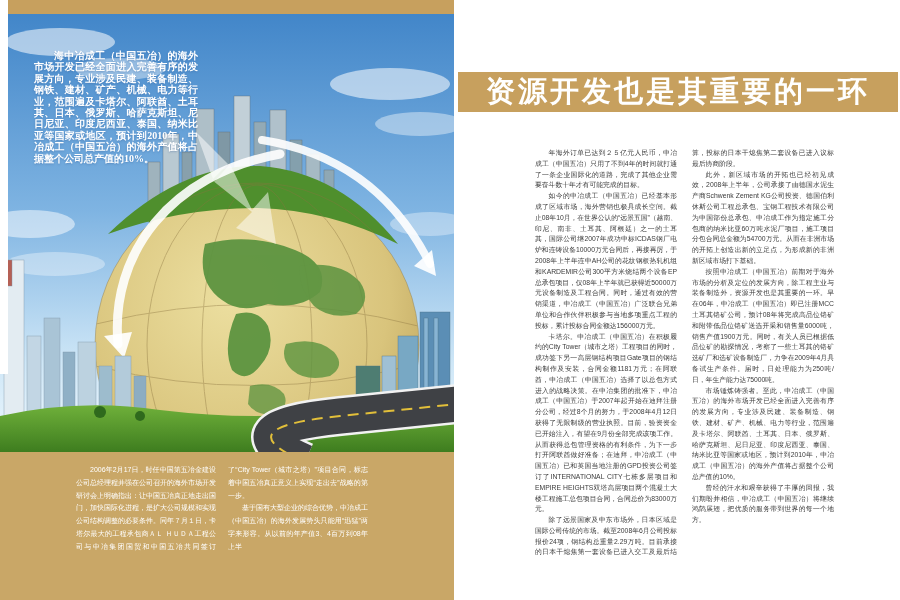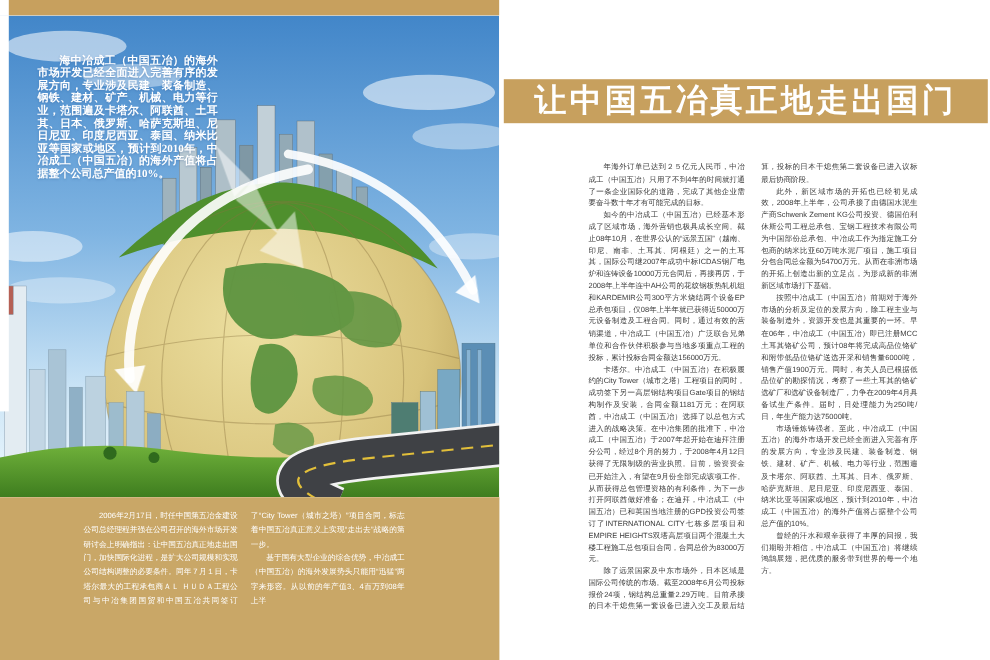--- a/index.html
+++ b/index.html
@@ -172,21 +172,21 @@
     <div id="tan-panel">
       <div id="tan-text">
         <p>2006年2月17日，时任中国第五冶金建设公司总经理程并强在公司召开的海外市场开发研讨会上明确指出：让中国五冶真正地走出国门，加快国际化进程，是扩大公司规模和实现公司结构调整的必要条件。同年７月１日，卡塔尔最大的工程承包商ＡＬ ＨＵＤＡ工程公司与中冶集团国贸和中国五冶共同签订了“City Tower（城市之塔）”项目合同，标志着中国五冶真正意义上实现“走出去”战略的第一步。</p>
         <p>基于国有大型企业的综合优势，中冶成工（中国五冶）的海外发展势头只能用“迅猛”两字来形容。从以前的年产值3、4百万到08年上半</p>
       </div>
     </div>
   </div>
 
   <div id="right-page">
     <div id="right-title-band">
-      <span id="right-title">让中国五冶真正地走出国门</span>
+      <span id="right-title">资源开发也是其重要的一环</span>
     </div>
 
     <div id="article-body">
       <p>年海外订单已达到２５亿元人民币，中冶成工（中国五冶）只用了不到4年的时间就打通了一条企业国际化的道路，完成了其他企业需要奋斗数十年才有可能完成的目标。</p>
       <p>如今的中冶成工（中国五冶）已经基本形成了区域市场，海外营销也极具成长空间。截止08年10月，在世界公认的“远景五国”（越南、印尼、南非、土耳其、阿根廷）之一的土耳其，国际公司继2007年成功中标ICDAS钢厂电炉和连铸设备10000万元合同后，再接再厉，于2008年上半年连中AH公司的花纹钢板热轧机组和KARDEMIR公司300平方米烧结两个设备EP总承包项目，仅08年上半年就已获得近50000万元设备制造及工程合同。同时，通过有效的营销渠道，中冶成工（中国五冶）广泛联合兄弟单位和合作伙伴积极参与当地多项重点工程的投标，累计投标合同金额达156000万元。</p>
       <p>卡塔尔。中冶成工（中国五冶）在积极履约的City Tower（城市之塔）工程项目的同时，成功签下另一高层钢结构项目Gate项目的钢结构制作及安装，合同金额1181万元；在阿联酋，中冶成工（中国五冶）选择了以总包方式进入的战略决策。在中冶集团的批准下，中冶成工（中国五冶）于2007年起开始在迪拜注册分公司，经过8个月的努力，于2008年4月12日获得了无限制级的营业执照。目前，验资资金已开始注入，有望在9月份全部完成该项工作。从而获得总包管理资格的有利条件，为下一步打开阿联酋做好准备；在迪拜，中冶成工（中国五冶）已和英国当地注册的GPD投资公司签订了INTERNATIONAL CITY七栋多层项目和EMPIRE HEIGHTS双塔高层项目两个混凝土大楼工程施工总包项目合同，合同总价为83000万元。</p>
       <p>除了远景国家及中东市场外，日本区域是国际公司传统的市场。截至2008年6月公司投标报价24项，钢结构总重量2.29万吨。目前承接的日本干熄焦第一套设备已进入交工及最后结算，投标的日本干熄焦第二套设备已进入议标最后协商阶段。</p>
       <p>此外，新区域市场的开拓也已经初见成效，2008年上半年，公司承接了由德国水泥生产商Schwenk Zement KG公司投资、德国伯利休斯公司工程总承包、宝钢工程技术有限公司为中国部份总承包、中冶成工作为指定施工分包商的纳米比亚60万吨水泥厂项目，施工项目分包合同总金额为54700万元。从而在非洲市场的开拓上创造出新的立足点，为形成新的非洲新区域市场打下基础。</p>
       <p>按照中冶成工（中国五冶）前期对于海外市场的分析及定位的发展方向，除工程主业与装备制造外，资源开发也是其重要的一环。早在06年，中冶成工（中国五冶）即已注册MCC土耳其铬矿公司，预计08年将完成高品位铬矿和附带低品位铬矿送选开采和销售量6000吨，销售产值1900万元。同时，有关人员已根据低品位矿的勘探情况，考察了一些土耳其的铬矿选矿厂和选矿设备制造厂，力争在2009年4月具备试生产条件。届时，日处理能力为250吨/日，年生产能力达75000吨。</p>
       <p>市场锤炼铸强者。至此，中冶成工（中国五冶）的海外市场开发已经全面进入完善有序的发展方向，专业涉及民建、装备制造、钢铁、建材、矿产、机械、电力等行业，范围遍及卡塔尔、阿联酋、土耳其、日本、俄罗斯、哈萨克斯坦、尼日尼亚、印度尼西亚、泰国、纳米比亚等国家或地区，预计到2010年，中冶成工（中国五冶）的海外产值将占据整个公司总产值的10%。</p>

